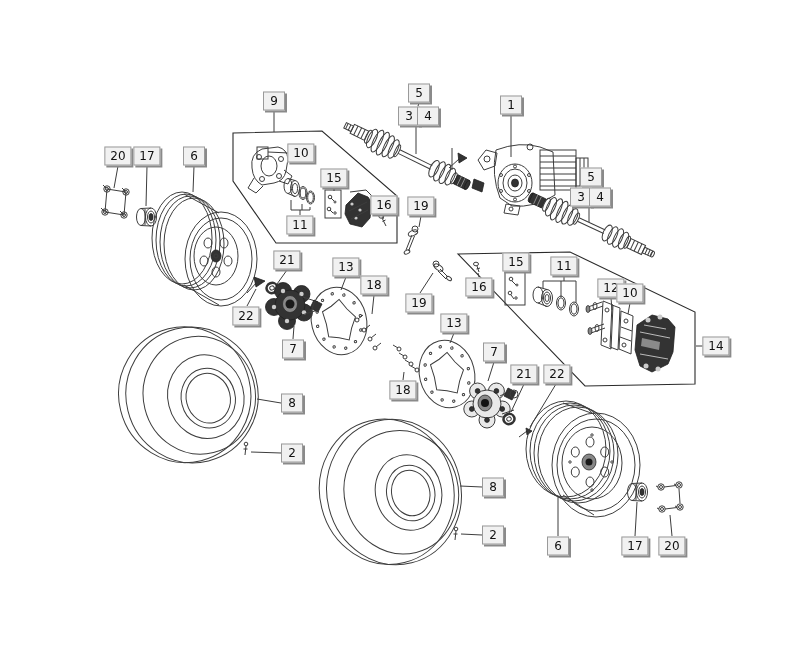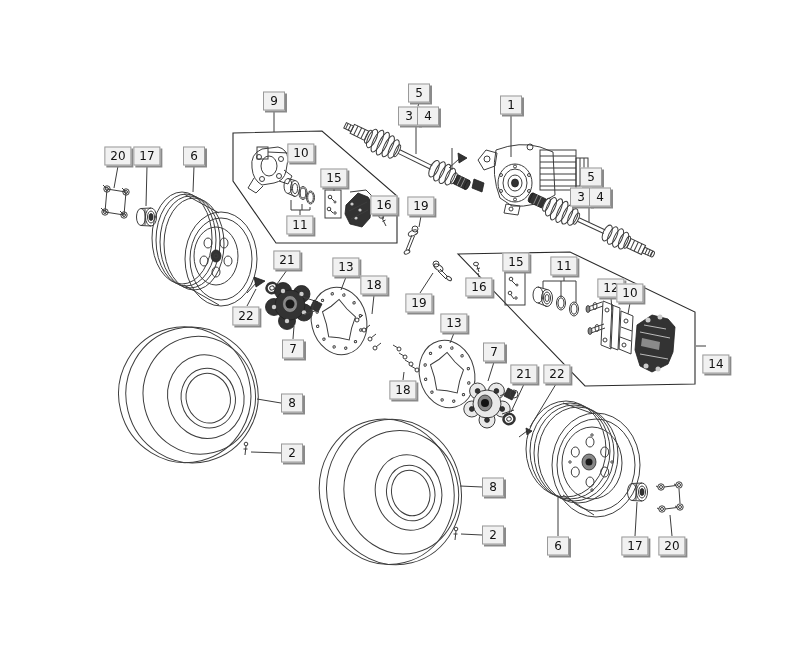--- a/index.html
+++ b/index.html
@@ -594,21 +594,21 @@
       <div class="callout" style="left: 419px; top: 303px;">19</div>
       <div class="callout" style="left: 287px; top: 260px;">21</div>
       <div class="callout" style="left: 346px; top: 267px;">13</div>
       <div class="callout" style="left: 374px; top: 285px;">18</div>
       <div class="callout" style="left: 246px; top: 316px;">22</div>
       <div class="callout" style="left: 516px; top: 262px;">15</div>
       <div class="callout" style="left: 479px; top: 287px;">16</div>
       <div class="callout" style="left: 564px; top: 266px;">11</div>
       <div class="callout" style="left: 611px; top: 288px;">12</div>
       <div class="callout" style="left: 630px; top: 293px;">10</div>
-      <div class="callout" style="left: 716px; top: 364px; text-align: center;">14</div>
+      <div class="callout" style="left: 716px; top: 346px; text-align: center;">14</div>
       <div class="callout" style="left: 454px; top: 323px;">13</div>
       <div class="callout" style="left: 403px; top: 390px;">18</div>
       <div class="callout" style="left: 293px; top: 349px;">7</div>
       <div class="callout" style="left: 292px; top: 403px;">8</div>
       <div class="callout" style="left: 292px; top: 453px;">2</div>
       <div class="callout" style="left: 494px; top: 352px;">7</div>
       <div class="callout" style="left: 524px; top: 374px;">21</div>
       <div class="callout" style="left: 557px; top: 374px;">22</div>
       <div class="callout" style="left: 493px; top: 487px;">8</div>
       <div class="callout" style="left: 493px; top: 535px;">2</div>

